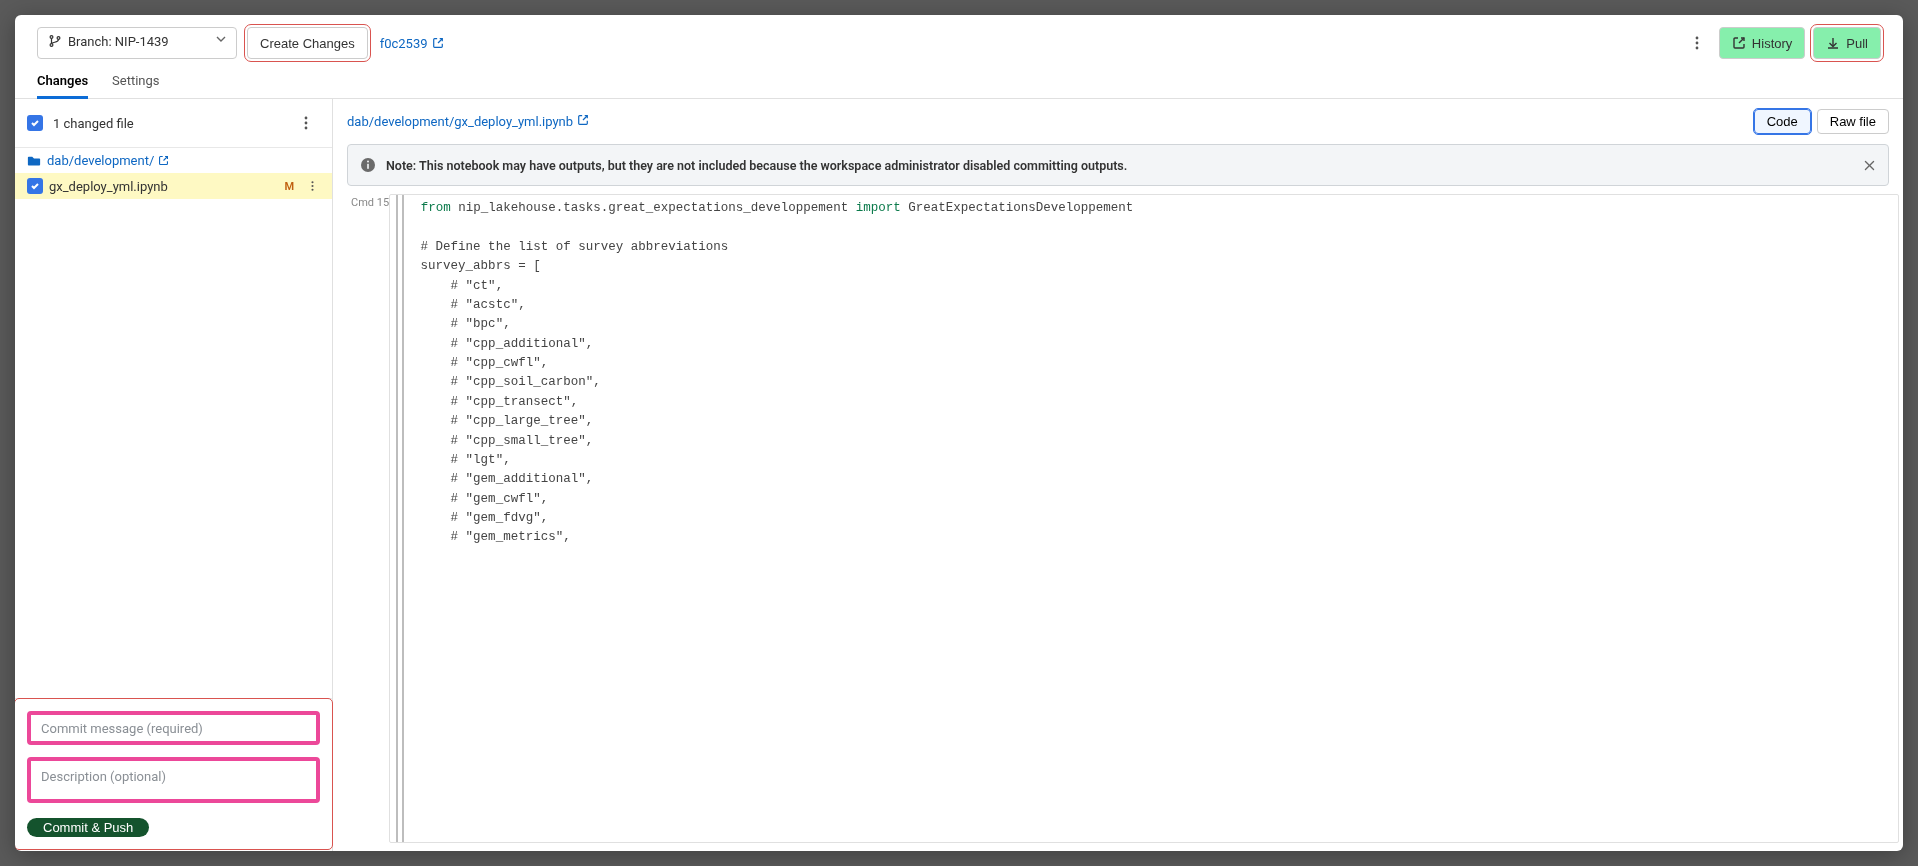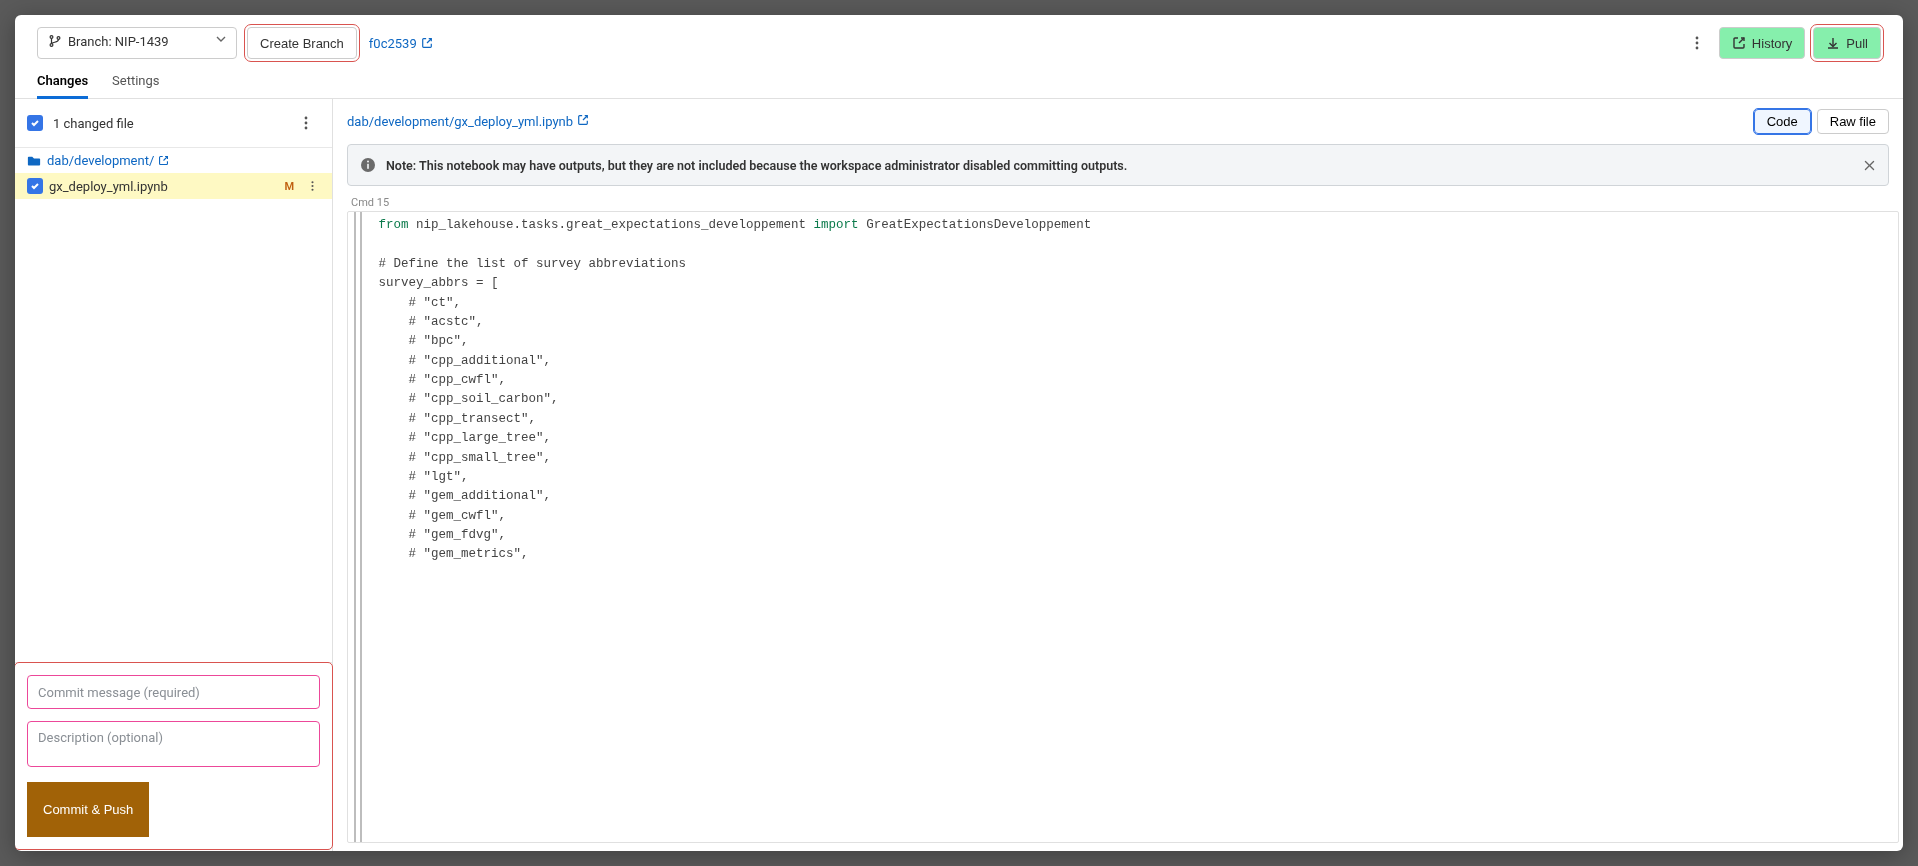--- a/index.html
+++ b/index.html
@@ -190,37 +190,37 @@
     gap: 4px;
   }
   .file-name { flex: 1; color: #333; }
   .mod-badge { color: #c06010; font-size: 11px; font-weight: 600; margin-right: 4px;}
   .commit-area {
     padding: 12px;
   }
   .commit-area.red-outline { outline-offset: 0; padding: 12px; margin: 0 0 2px 0;}
   .commit-input, .commit-desc {
     width: 100%;
-    border: 1px solid #ec4899;
+    border: 4px solid #ec4899;
     border-radius: 4px;
     padding: 8px 10px;
     font-size: 13px;
     font-family: inherit;
     color: #333;
     background: #fff;
   }
   .commit-input { height: 34px; margin-bottom: 12px; }
   .commit-desc { height: 46px; resize: none; margin-bottom: 12px; }
   .commit-input::placeholder, .commit-desc::placeholder { color: #8a8f95;}
   .commit-push-btn {
-    background: #a16207;
+    background: #14532d;
     border: none;
-    border-radius: 0;
+    border-radius: 12px;
     color: #fff;
-    padding: 20px 16px;
+    padding: 2px 16px;
     font-size: 13px;
     cursor: not-allowed;
   }
   .right-pane {
     flex: 1;
     display: flex;
     flex-direction: column;
     overflow: hidden;
   }
   .file-header {
@@ -274,21 +274,21 @@
   .note-banner .note-close {
     margin-left: auto;
     cursor: pointer;
     color: #666;
   }
   .code-area {
     flex: 1;
     overflow: auto;
     padding: 0 4px 8px 14px;
     display: flex;
-    flex-direction: column;
+    flex-direction: row;
   }
   .cmd-label {
     font-size: 11px;
     color: #888;
     padding: 2px 0 2px 4px;
   }
   .code-wrapper {
     flex: 1;
     border: 1px solid #e0e0e0;
     border-radius: 2px;
@@ -331,21 +331,21 @@
         </svg>
       </span>
       <span class="branch-text">Branch: NIP-1439</span>
       <span class="caret">
         <svg width="10" height="10" viewBox="0 0 10 10" stroke="#666" stroke-width="1.4" fill="none">
             <polyline points="1,3 5,7 9,3"></polyline>
           </svg>
       </span>
     </div>
     <span class="red-outline">
-      <button class="create-branch-btn">Create Branch</button>
+      <button class="create-branch-btn">Create Changes</button>
     </span>
     <a class="commit-hash-link">
       <span>f0c2539</span>
       <span>
         <svg width="12" height="12" viewBox="0 0 14 14" fill="none" stroke="currentColor" stroke-width="1.4">
             <path d="M6 2H3a1 1 0 0 0-1 1v8a1 1 0 0 0 1 1h8a1 1 0 0 0 1-1V8"></path>
             <path d="M9 2h3v3"></path>
             <path d="M12 2 L7 7"></path>
           </svg>
       </span>

